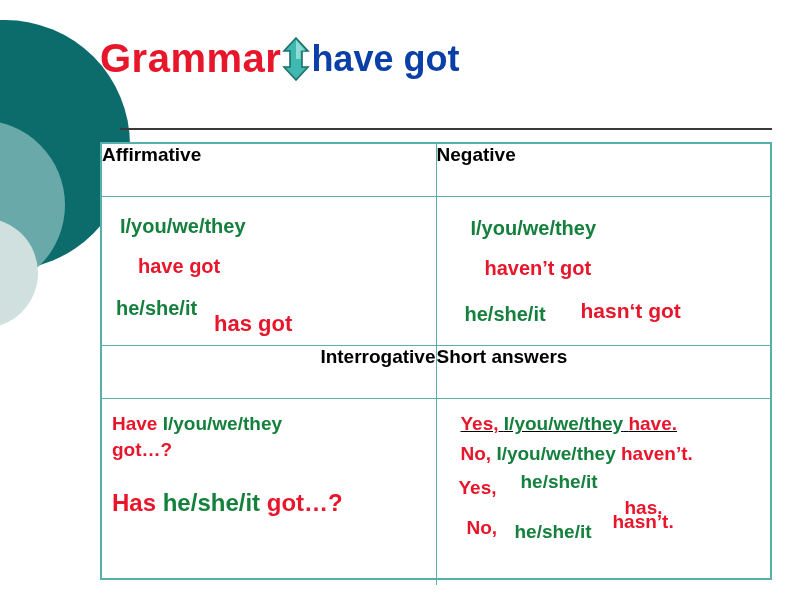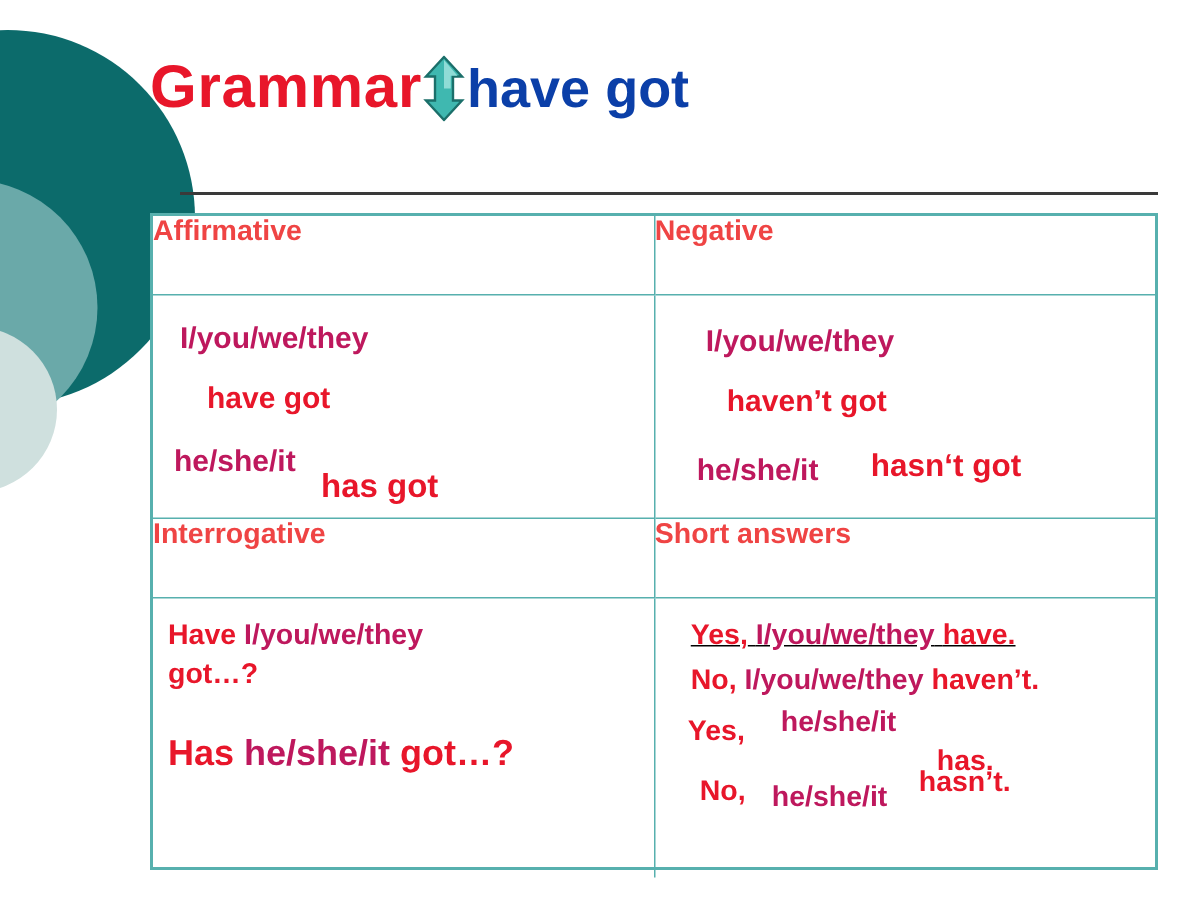--- a/index.html
+++ b/index.html
@@ -104,40 +104,40 @@
   }
   .row-div {
     border-top: 1px solid #57b0ae;
   }
 
   .hdr {
     height: 52px;
     vertical-align: middle;
   }
   .hdr-text {
-    color: #ef4444;
+    color: #000000;
     font-size: 19px;
     font-weight: bold;
   }
   .hdr-aff { padding-left: 52px; }
   .hdr-neg { padding-left: 38px; }
-  .hdr-int { padding-left: 40px; }
+  .hdr-int { padding-left: 40px; text-align: right; }
   .hdr-sa  { padding-left: 58px; }
 
   .cell {
     position: relative;
     height: 148px;
   }
   .cell-qa {
     position: relative;
     height: 186px;
   }
 
   .blue {
-    color: #be185d;
+    color: #15803d;
     font-weight: bold;
   }
   .red {
     color: #e8162a;
     font-weight: bold;
   }
 
   .ln {
     position: absolute;
     white-space: nowrap;

